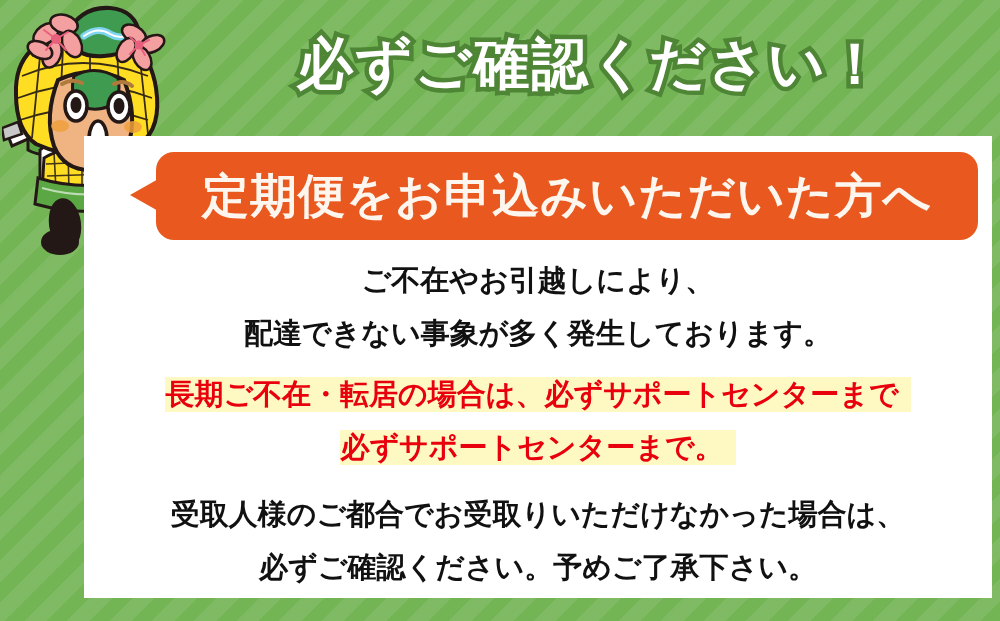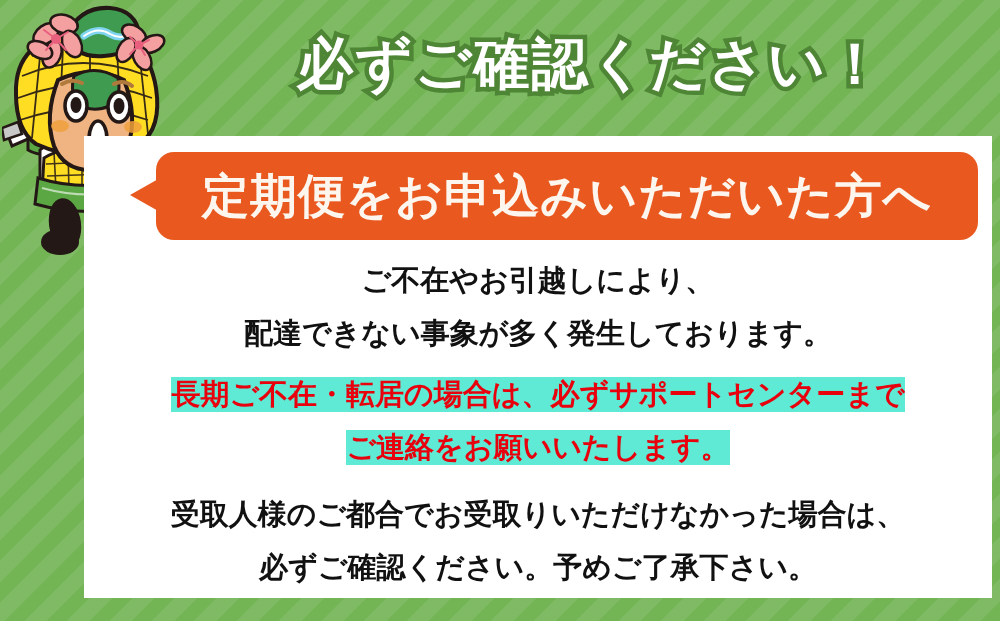--- a/index.html
+++ b/index.html
@@ -109,22 +109,22 @@
     font-weight: bold;
     color: #111111;
     line-height: 53px;
     white-space: nowrap;
     letter-spacing: 0px;
   }
   .line.hl {
     color: #e8000d;
   }
   .line.hl .mark {
-    background: #5eead4;
-    padding: 1px 0 2px 0;
+    background: #fef9c3;
+    padding: 1px 12px 2px 0;
     box-decoration-break: clone;
   }
   .gap-sm { height: 8px; }
   .gap-md { height: 14px; }
 
   
   .mascot {
     position: absolute;
     left: 2px;
     top: 2px;
@@ -258,20 +258,20 @@
       <div class="banner">
         <span class="banner-text">定期便をお申込みいただいた方へ</span>
       </div>
     </div>
 
     <div class="body-text">
       <div class="line">ご不在やお引越しにより、</div>
       <div class="line">配達できない事象が多く発生しております。</div>
       <div class="gap-sm"></div>
       <div class="line hl"><span class="mark">長期ご不在・転居の場合は、必ずサポートセンターまで</span></div>
-      <div class="line hl"><span class="mark">ご連絡をお願いいたします。</span></div>
+      <div class="line hl"><span class="mark">必ずサポートセンターまで。</span></div>
       <div class="gap-md"></div>
       <div class="line">受取人様のご都合でお受取りいただけなかった場合は、</div>
       <div class="line">必ずご確認ください。予めご了承下さい。</div>
     </div>
 
   </div>
 </div>
 
 </body></html>

